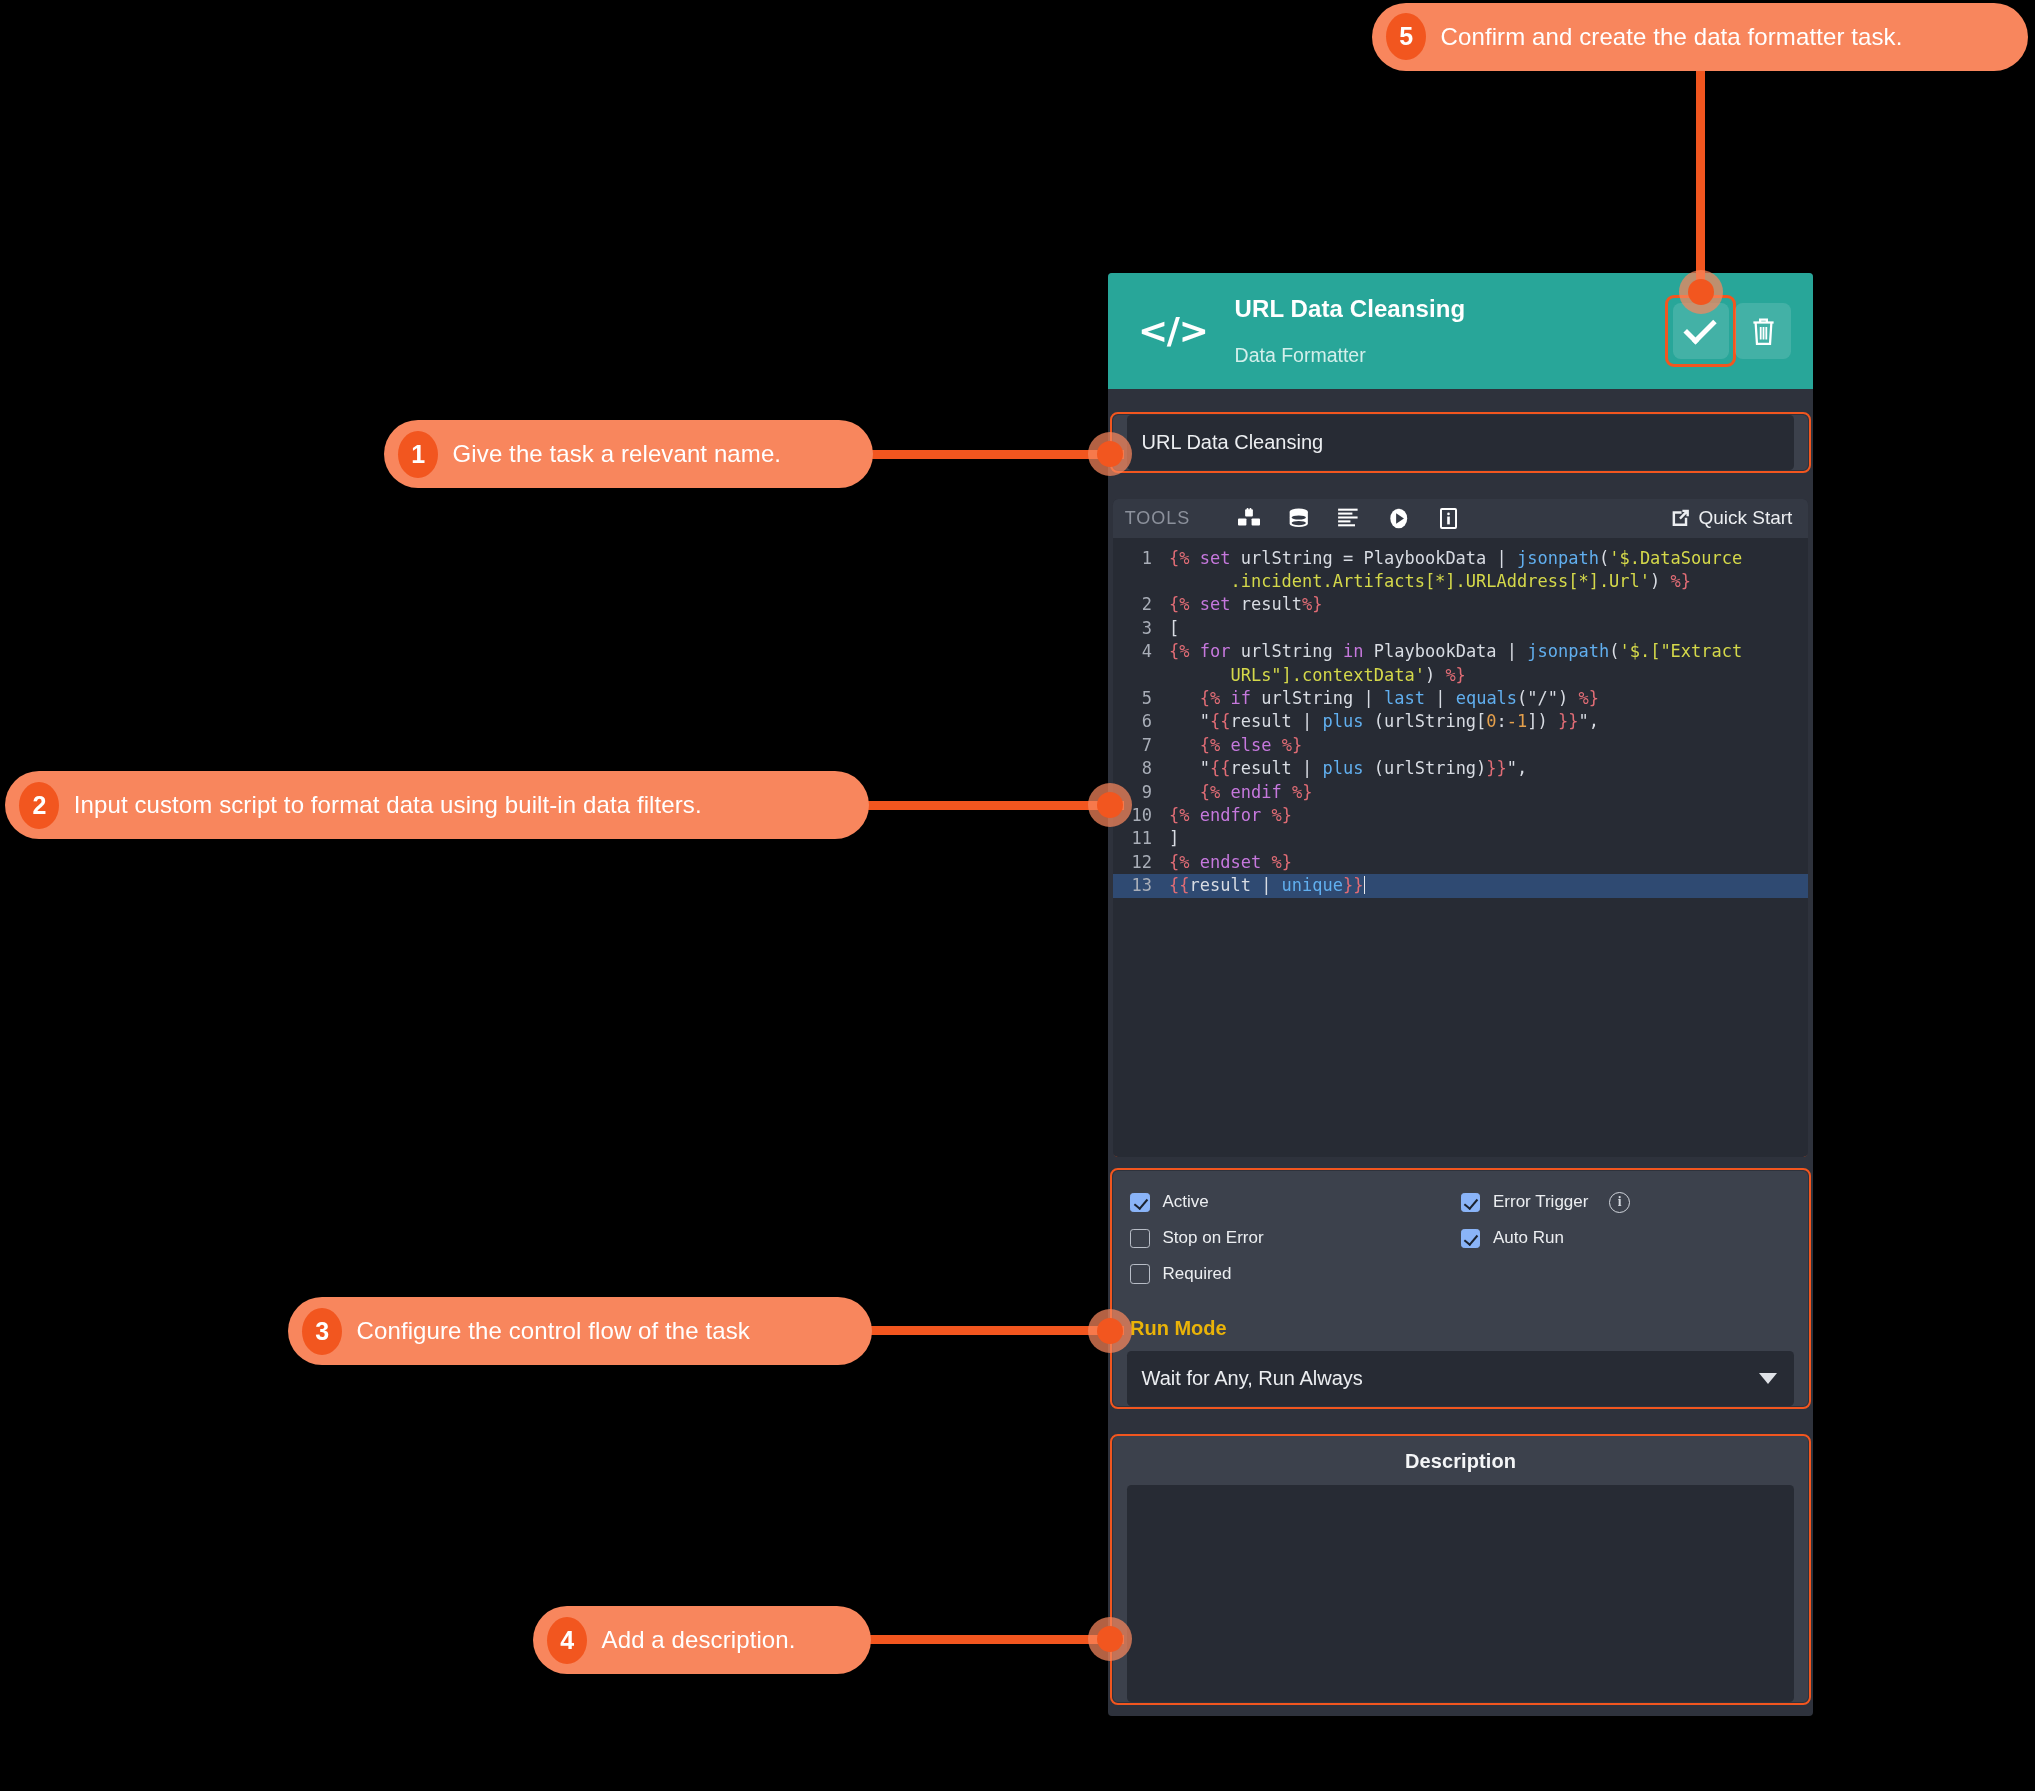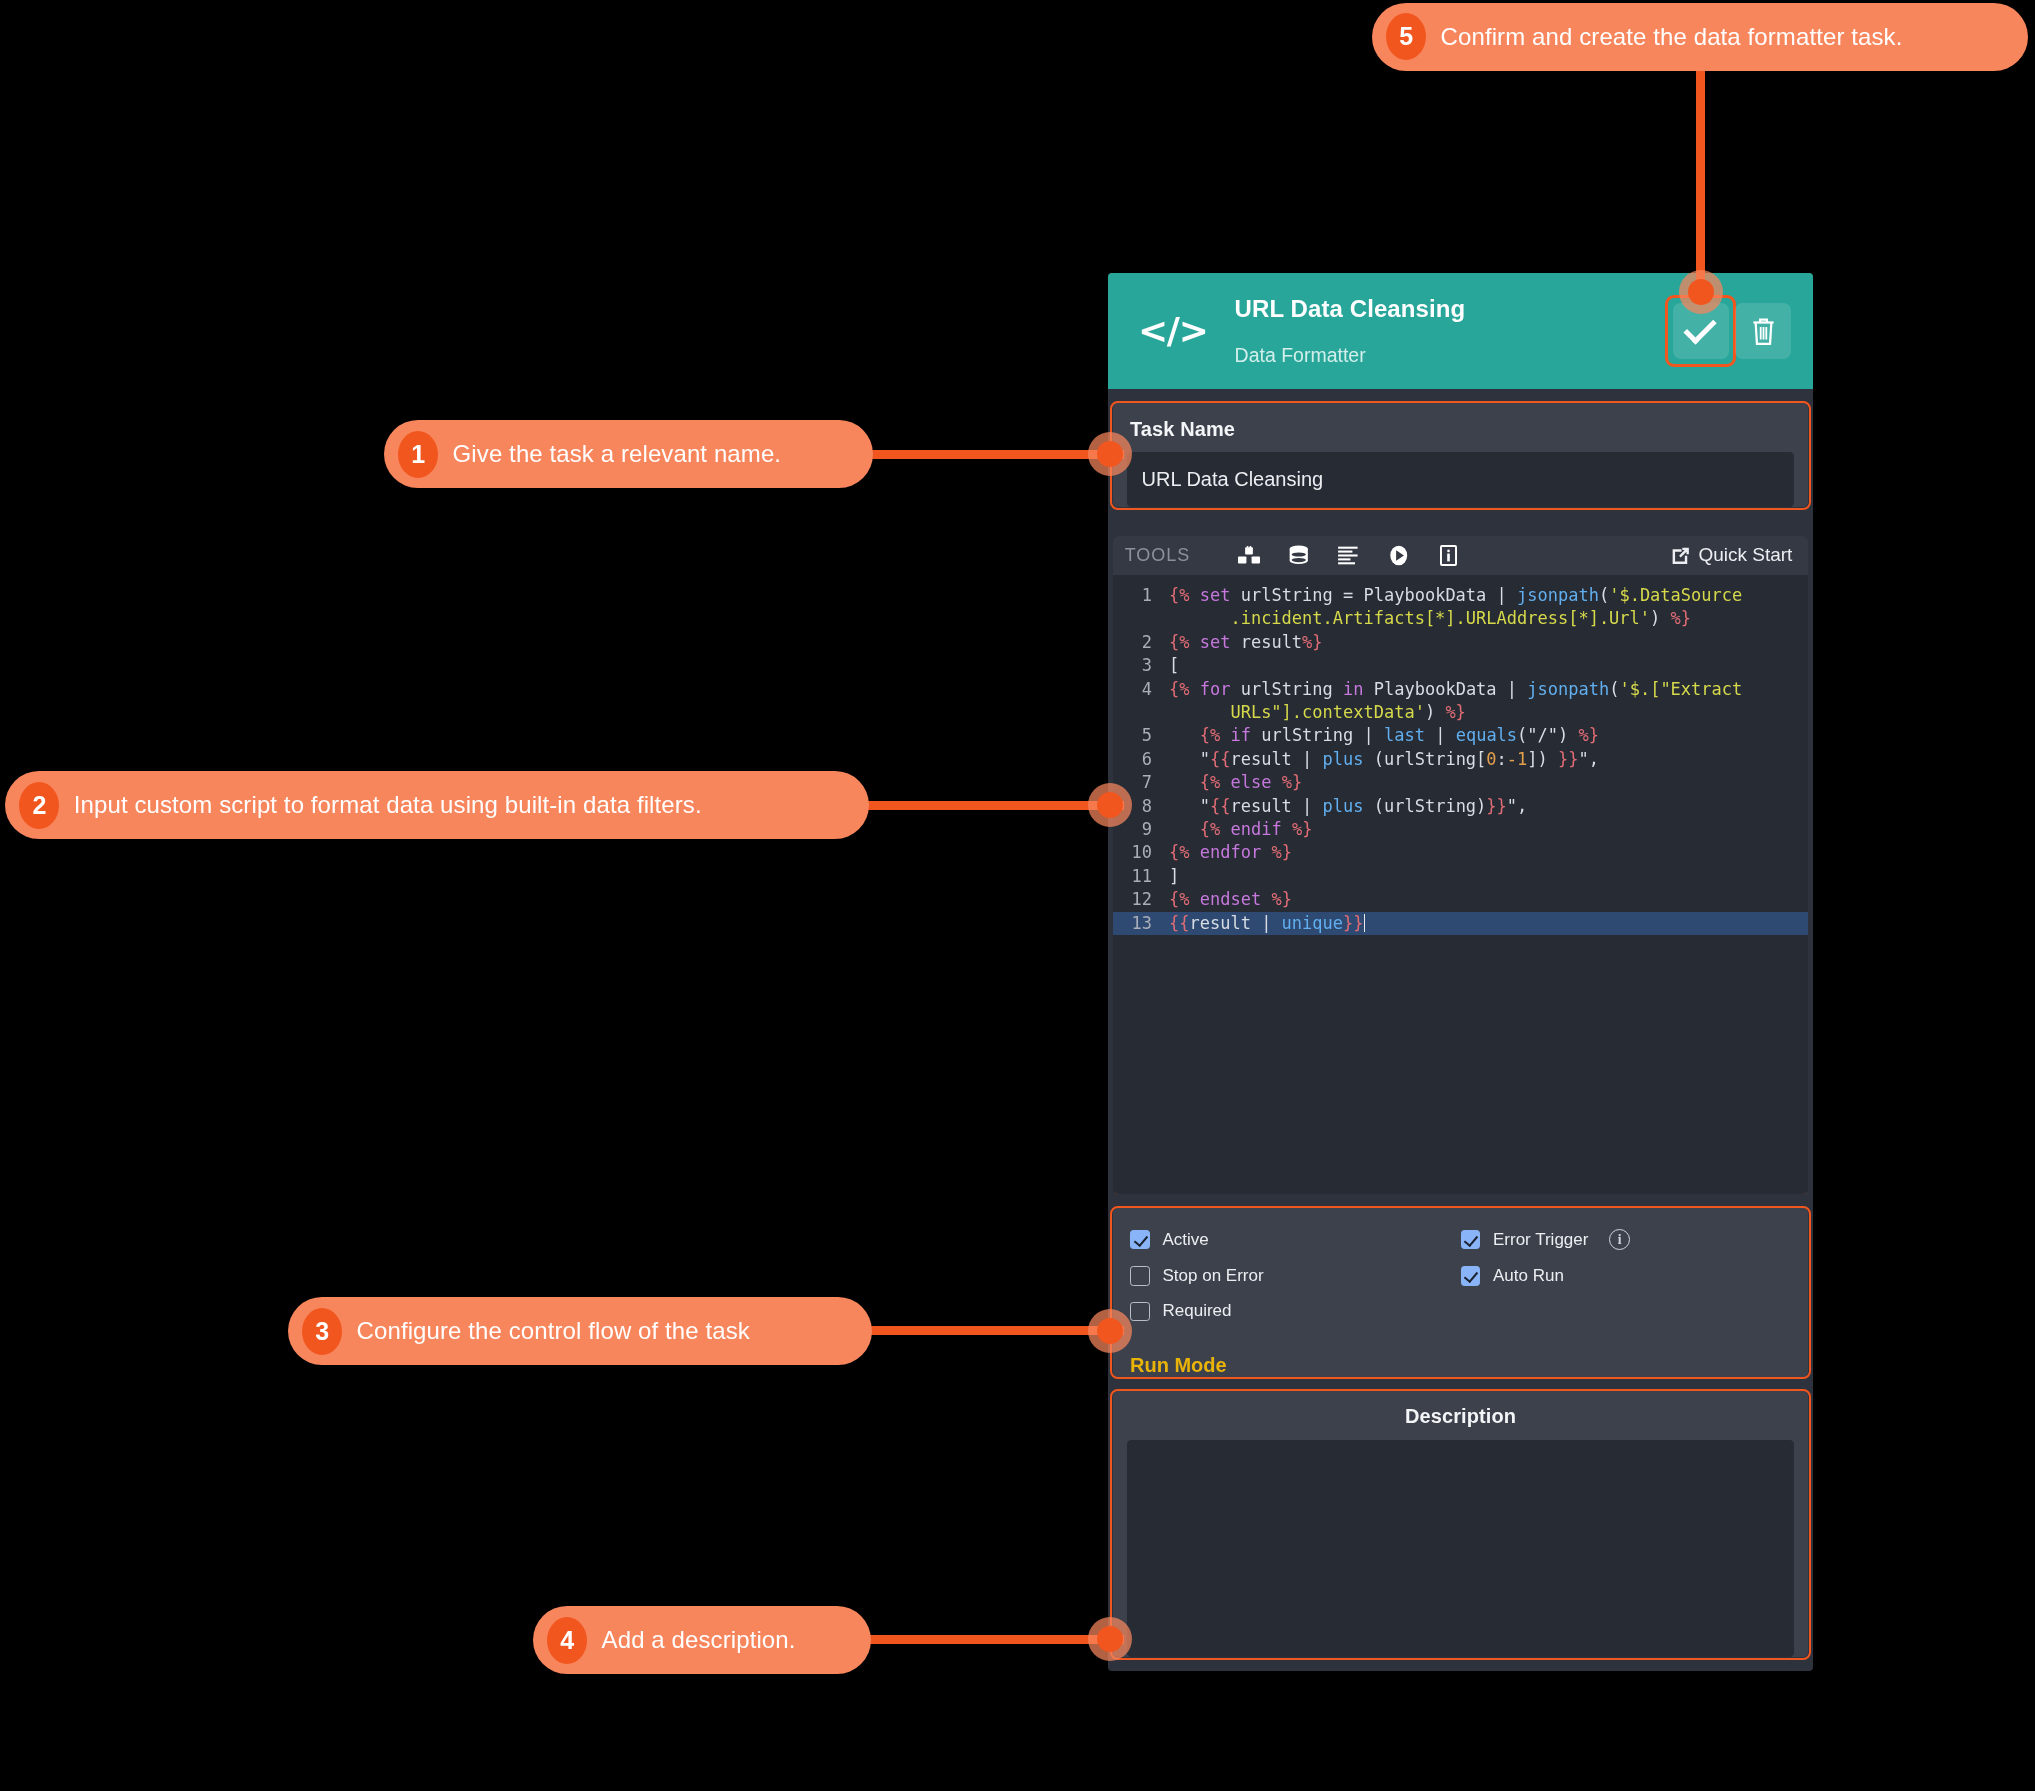--- a/index.html
+++ b/index.html
@@ -360,21 +360,20 @@
             <path d="M9.5 9 V20 M12 9 V20 M14.5 9 V20" stroke="#fff" stroke-width="1.6" fill="none"></path>
           </svg>
         </div>
       </div>
     </div>
 
     <div class="gap"></div>
 
     <div class="section">
       <div class="sec-outline"></div>
-      <div class="sec-label">Task Name</div>
       <div class="field-box">URL Data Cleansing</div>
     </div>
 
     <div class="gap"></div>
 
     <div class="editor-wrap">
       <div class="sec-outline"></div>
 
       <div class="editor-toolbar">
         <div class="tools-word">TOOLS</div>
@@ -478,20 +477,24 @@
           <div class="cfg-label">Auto Run</div>
         </div>
         <div class="cfg-item">
           <div class="cbox"></div>
           <div class="cfg-label">Required</div>
         </div>
         <div></div>
       </div>
 
       <div class="runmode-label">Run Mode</div>
+      <div class="select-box">
+        <span>Wait for Any, Run Always</span>
+        <span class="caret-down"></span>
+      </div>
     </div>
 
     <div class="gap"></div>
 
     <div class="section" style="margin-bottom:12px;text-align:center;">
       <div class="sec-outline"></div>
       <div class="sec-label">Description</div>
       <div class="desc-box"></div>
     </div>
 

